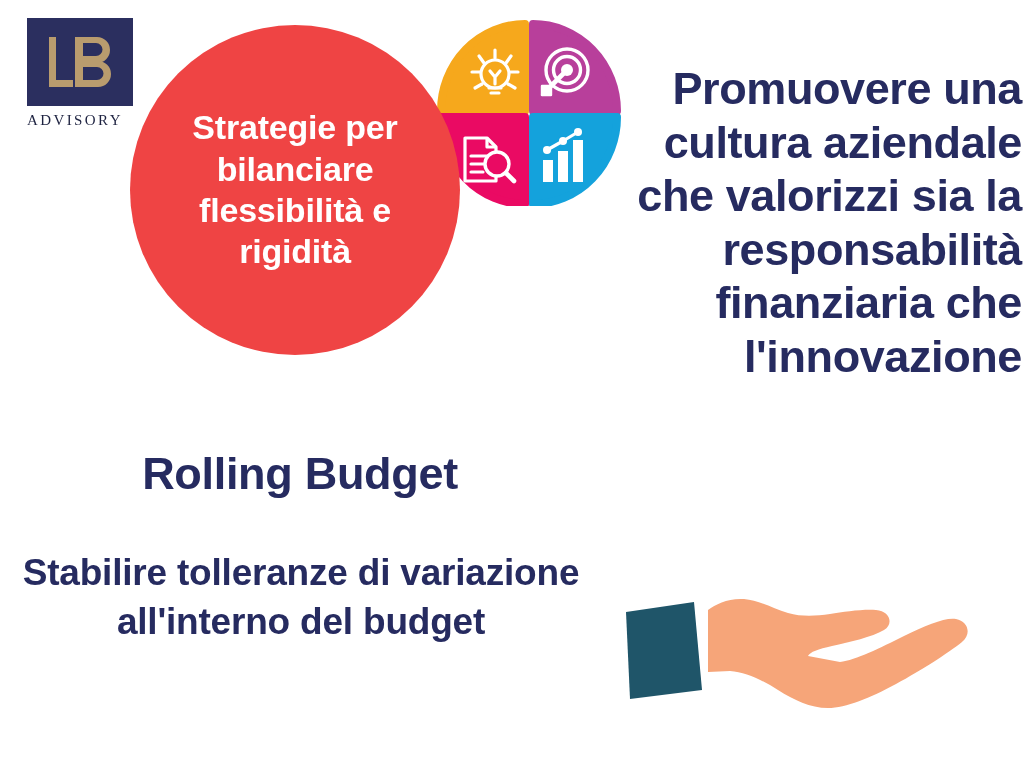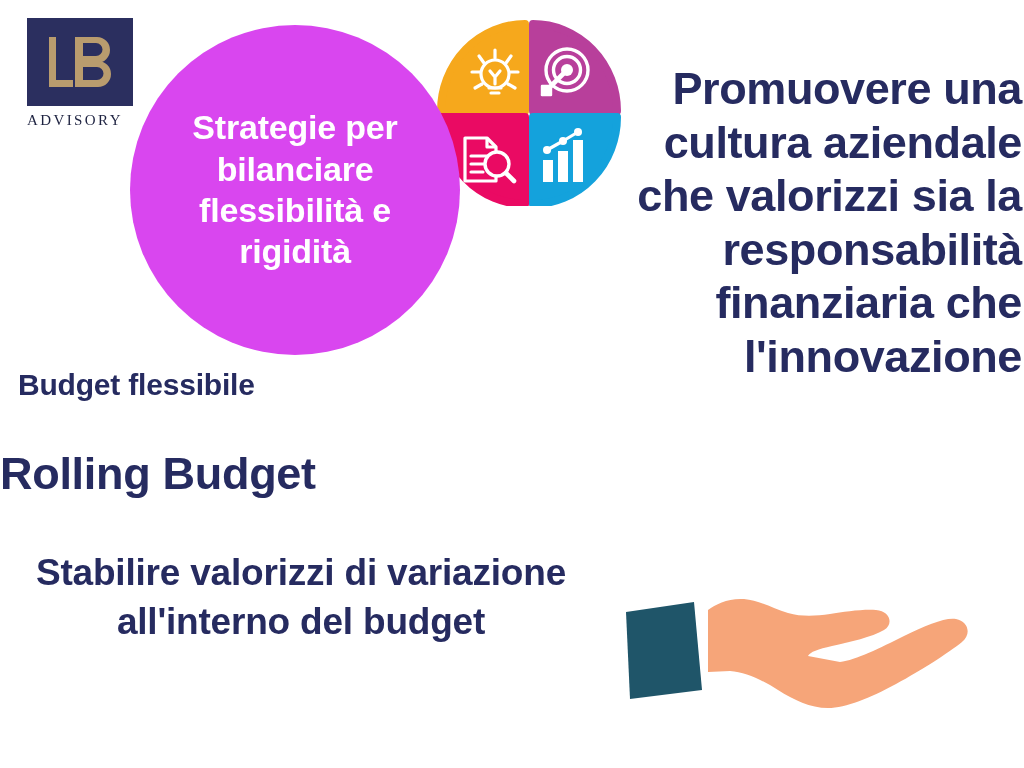--- a/index.html
+++ b/index.html
@@ -44,21 +44,21 @@
   }
 
   
   #strategy-circle {
     position: absolute;
     left: 130px;
     top: 25px;
     width: 330px;
     height: 330px;
     border-radius: 50%;
-    background: #d946ef;
+    background: #ef4444;
     display: flex;
     align-items: center;
     justify-content: center;
     z-index: 3;
   }
   #strategy-circle-text {
     color: #ffffff;
     font-size: 34px;
     font-weight: bold;
     line-height: 1.22;
@@ -100,21 +100,21 @@
     color: #262b60;
     font-size: 30px;
     font-weight: bold;
     letter-spacing: -0.2px;
   }
   #label-rolling-budget {
     position: absolute;
     left: 0px;
     top: 448px;
     width: 600px;
-    text-align: left;
+    text-align: center;
     color: #262b60;
     font-size: 45px;
     font-weight: bold;
     letter-spacing: -0.3px;
   }
   #label-tolleranze {
     position: absolute;
     left: 8px;
     top: 548px;
     width: 586px;
@@ -238,23 +238,22 @@
           <circle cx="6" cy="16" r="4" fill="#ffffff"></circle>
           <circle cx="22" cy="7" r="4" fill="#ffffff"></circle>
           <circle cx="37" cy="-2" r="4" fill="#ffffff"></circle>
         </g>
       </g>
     </svg>
   </div>
 
   <div id="right-headline">Promuovere una cultura aziendale che valorizzi sia la responsabilità finanziaria che l'innovazione</div>
 
-  <div id="label-budget-flessibile">Budget flessibile</div>
   <div id="label-rolling-budget">Rolling Budget</div>
-  <div id="label-tolleranze">Stabilire valorizzi di variazione all'interno del budget</div>
+  <div id="label-tolleranze">Stabilire tolleranze di variazione all'interno del budget</div>
 
   <div id="hand-illustration">
     <svg width="420" height="196" viewBox="0 0 420 196">
 
       <polygon points="22,40 90,30 98,118 26,127" fill="#1f5569"></polygon>
 
       <path d="M104,38
                C112,32 124,26 140,27
                C154,28 168,36 184,41
                C198,45 212,44 226,42

